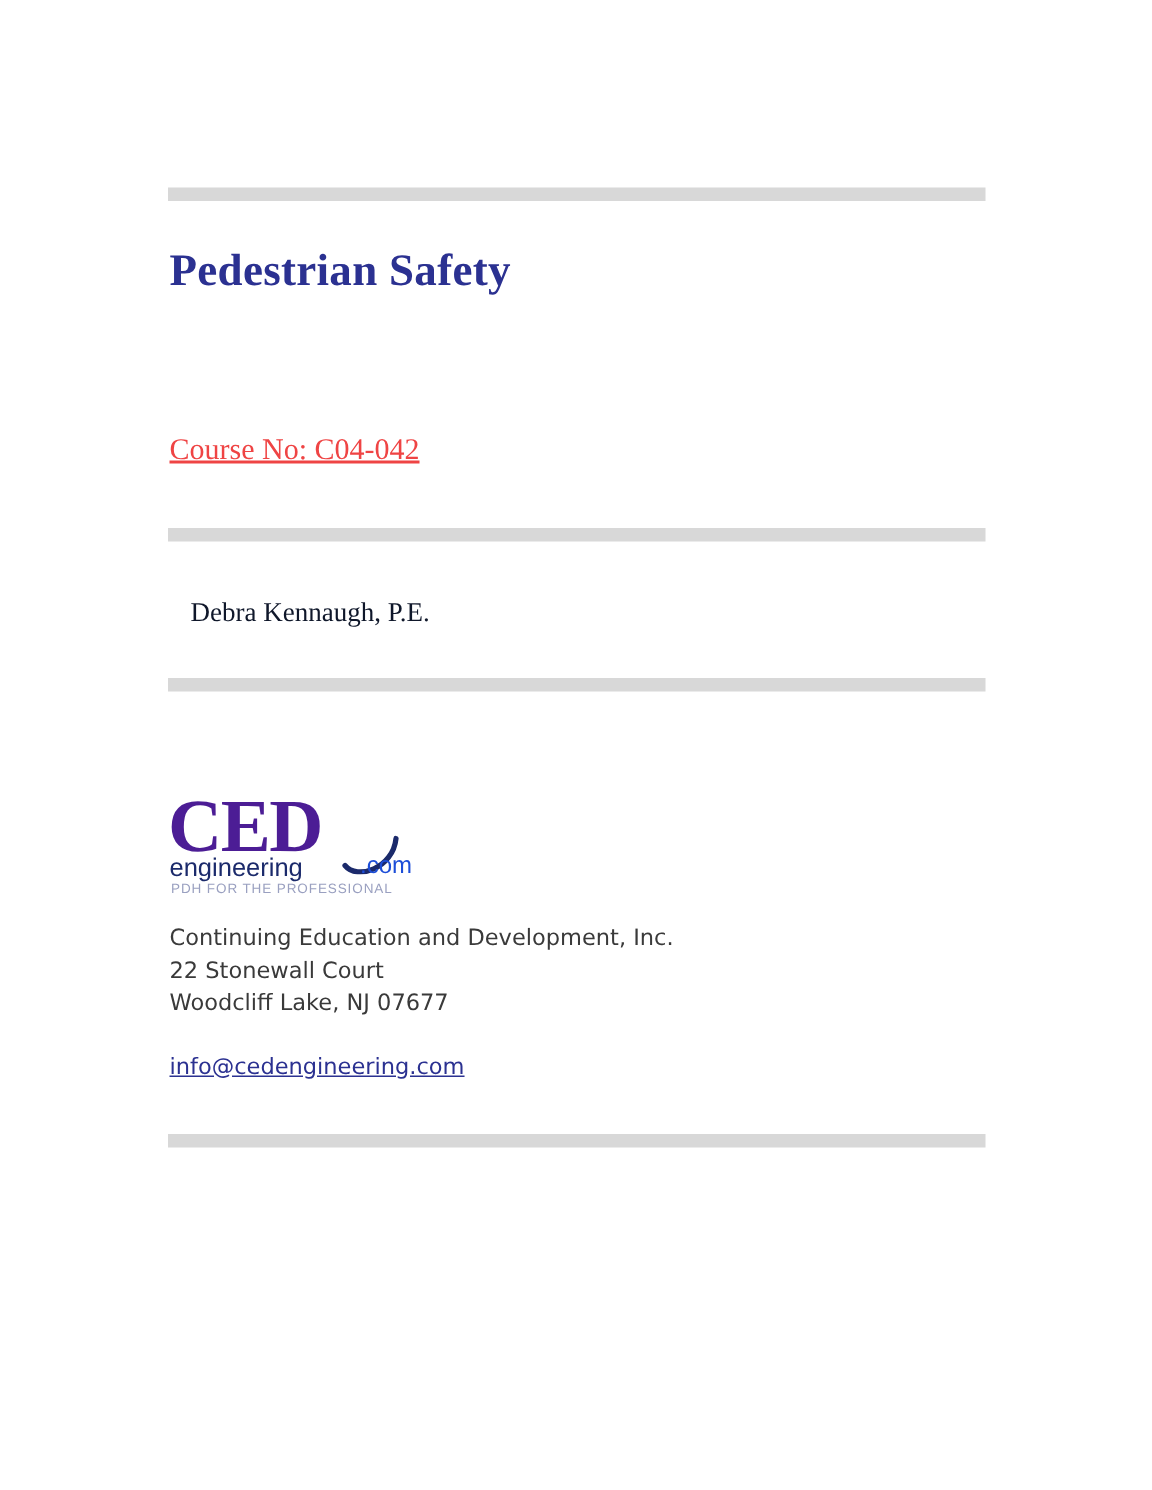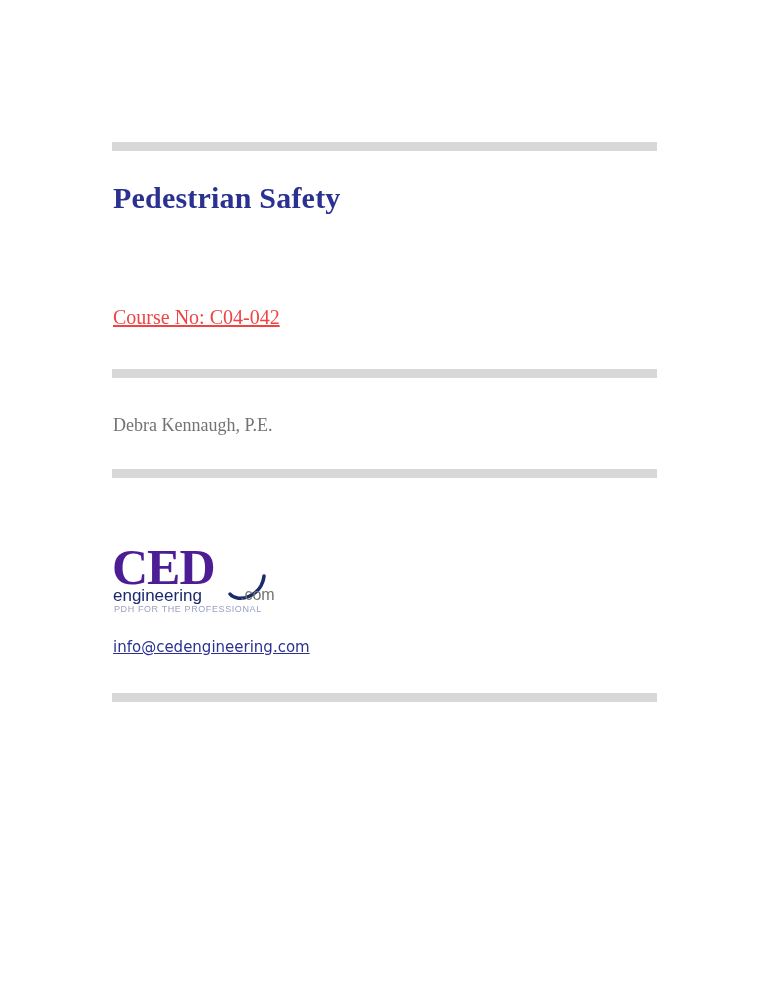--- a/index.html
+++ b/index.html
@@ -15,21 +15,21 @@
   }
   .page {
     position: relative;
     width: 768px;
     height: 993px;
     background: #ffffff;
   }
   .content {
     position: absolute;
     left: 112px;
-    top: 17px;
+    top: 0;
     width: 545px;
   }
   .rule {
     height: 9px;
     background: #d8d8d8;
     width: 100%;
   }
   .rule-top { margin-top: 125px; }
 
   .doc-title {
@@ -49,24 +49,24 @@
     line-height: 1.0;
     text-decoration: underline;
   }
   .course-line { margin: 0 0 18px 1px; }
   .course-line:last-child { margin-bottom: 0; }
 
   .rule-mid { margin-top: 42px; }
 
   .author {
     margin-top: 37px;
-    margin-left: 1px;
+    margin-left: 15px;
     font-family: "Liberation Serif", serif;
     font-size: 18px;
-    color: #737373;
+    color: #0f172a;
   }
 
   .rule-author { margin-top: 33px; }
 
   .logo-wrap {
     margin-top: 68px;
     margin-left: 0px;
     width: 230px;
     position: relative;
     height: 70px;
@@ -90,21 +90,21 @@
     font-size: 17px;
     color: #1b2a6b;
     letter-spacing: 0px;
   }
   .logo-dotcom {
     position: absolute;
     left: 128px;
     top: 40px;
     font-family: "Liberation Sans", sans-serif;
     font-size: 16px;
-    color: #737373;
+    color: #1d4ed8;
   }
   .logo-swoosh {
     position: absolute;
     left: 112px;
     top: 18px;
     width: 42px;
     height: 36px;
     border: none;
   }
   .logo-tag {
@@ -162,20 +162,25 @@
     <div class="logo-wrap">
       <span class="logo-ced">CED</span>
       <svg class="logo-swoosh" viewBox="0 0 42 36">
         <path d="M6 30 C 14 40, 38 32, 40 12" stroke="#1b2a6b" stroke-width="3.5" fill="none" stroke-linecap="round"></path>
       </svg>
       <span class="logo-sub">engineering</span>
       <span class="logo-dotcom">.com</span>
       <span class="logo-tag">PDH FOR THE PROFESSIONAL</span>
     </div>
 
+    <div class="addr">
+      <div>Continuing Education and Development, Inc.</div>
+      <div>22 Stonewall Court</div>
+      <div>Woodcliff Lake, NJ 07677</div>
+    </div>
 
     <div class="contact">
       <div><a class="email" href="#">info@cedengineering.com</a></div>
     </div>
 
     <div class="rule rule-bottom"></div>
 
   </div>
 </div>
 

